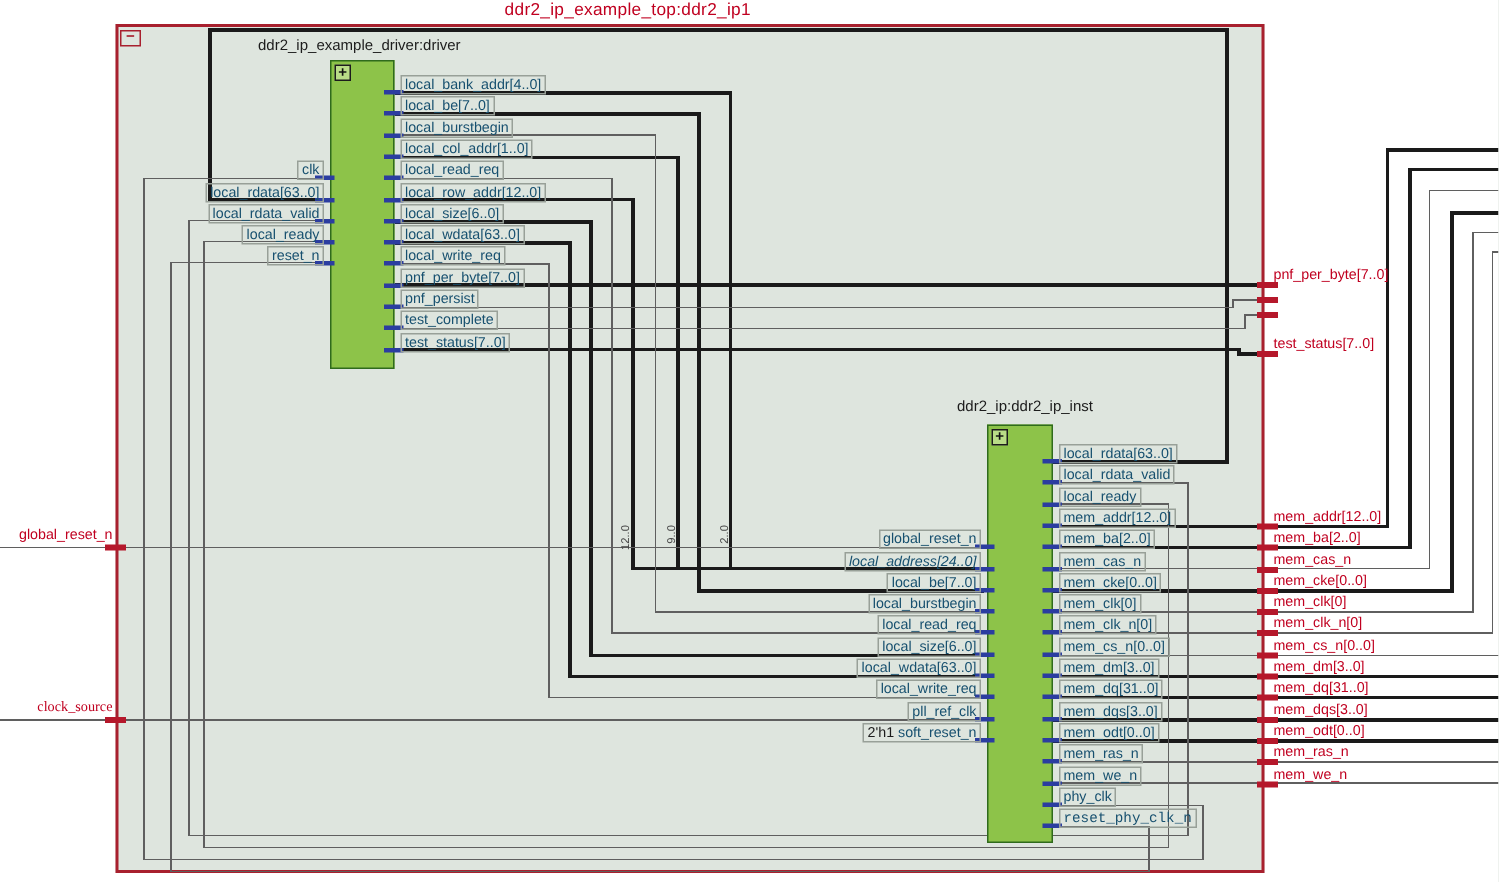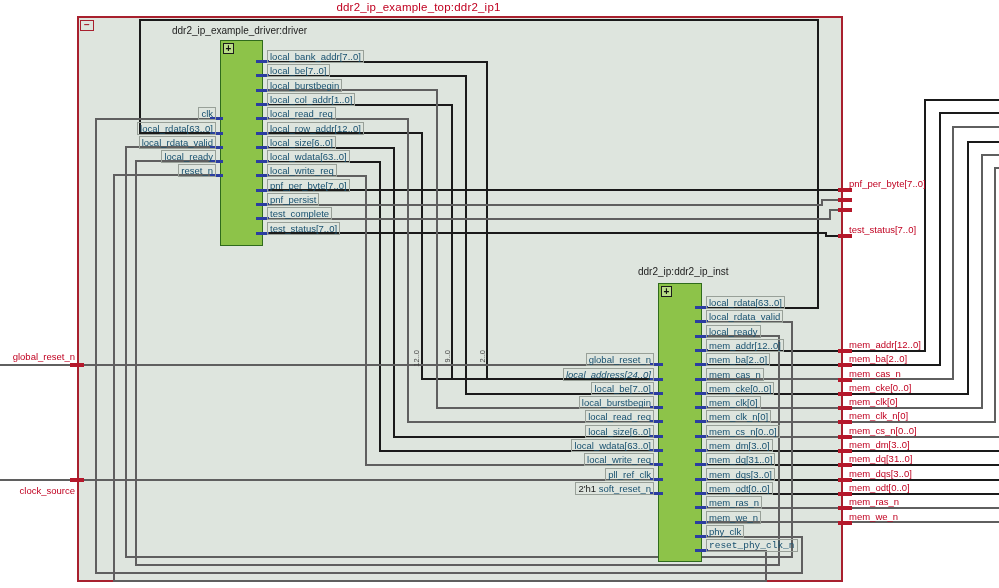--- a/index.html
+++ b/index.html
@@ -75,21 +75,21 @@
 <div class="btitle" style="left:172px;top:25px">ddr2_ip_example_driver:driver</div>
 <div class="block" style="left:220px;top:40px;width:43px;height:206px"></div>
 <div class="plus" style="left:223px;top:43px">+</div>
 
 <div class="btitle" style="left:638px;top:266px">ddr2_ip:ddr2_ip_inst</div>
 <div class="block" style="left:658px;top:283px;width:44px;height:279px"></div>
 <div class="plus" style="left:661px;top:286px">+</div>
 
 <div id="overlay">
     <div class="stub" style="left: 256px; top: 60px;"></div>
-    <div class="plabel" style="left: 267px; top: 50px;">local_bank_addr[7..0]</div>
+    <div class="plabel" style="left: 267px; top: 50px;">local_bank_addr[4..0]</div>
     <div class="stub" style="left: 256px; top: 74px;"></div>
     <div class="plabel" style="left: 267px; top: 64px;">local_be[7..0]</div>
     <div class="stub" style="left: 256px; top: 89px;"></div>
     <div class="plabel" style="left: 267px; top: 79px;">local_burstbegin</div>
     <div class="stub" style="left: 256px; top: 103px;"></div>
     <div class="plabel" style="left: 267px; top: 93px;">local_col_addr[1..0]</div>
     <div class="stub" style="left: 256px; top: 117px;"></div>
     <div class="plabel" style="left: 267px; top: 107px;">local_read_req</div>
     <div class="stub" style="left: 256px; top: 132px;"></div>
     <div class="plabel" style="left: 267px; top: 122px;">local_row_addr[12..0]</div>
@@ -169,21 +169,21 @@
     <div class="plabel" style="right: 345px; top: 439px;">local_wdata[63..0]</div>
     <div class="stub" style="left: 650px; top: 463px;"></div>
     <div class="plabel" style="right: 345px; top: 453px;">local_write_req</div>
     <div class="stub" style="left: 650px; top: 478px;"></div>
     <div class="plabel" style="right: 345px; top: 468px;">pll_ref_clk</div>
     <div class="stub" style="left: 650px; top: 492px;"></div>
     <div class="plabel" style="right: 345px; top: 482px;"><span class="const">2'h1</span>&nbsp;<span>soft_reset_n</span></div>
     <div class="tick" style="left: 70px; top: 363px;"></div>
     <div class="red-label" style="right: 924px; top: 351px;">global_reset_n</div>
     <div class="tick" style="left: 70px; top: 478px;"></div>
-    <div class="red-label" style="right: 924px; top: 485px;">clock_source</div>
+    <div class="red-label" style="right: 924px; top: 466px; font-family: Liberation Serif, serif;">clock_source</div>
     <div class="tick" style="left: 838px; top: 188px;"></div>
     <div class="tick" style="left: 838px; top: 198px;"></div>
     <div class="tick" style="left: 838px; top: 208px;"></div>
     <div class="tick" style="left: 838px; top: 234px;"></div>
     <div class="red-label" style="left: 849px; top: 178px;">pnf_per_byte[7..0]</div>
     <div class="red-label" style="left: 849px; top: 224px;">test_status[7..0]</div>
     <div class="tick" style="left: 838px; top: 349px;"></div>
     <div class="red-label" style="left: 849px; top: 339px;">mem_addr[12..0]</div>
     <div class="tick" style="left: 838px; top: 363px;"></div>
     <div class="red-label" style="left: 849px; top: 353px;">mem_ba[2..0]</div>

